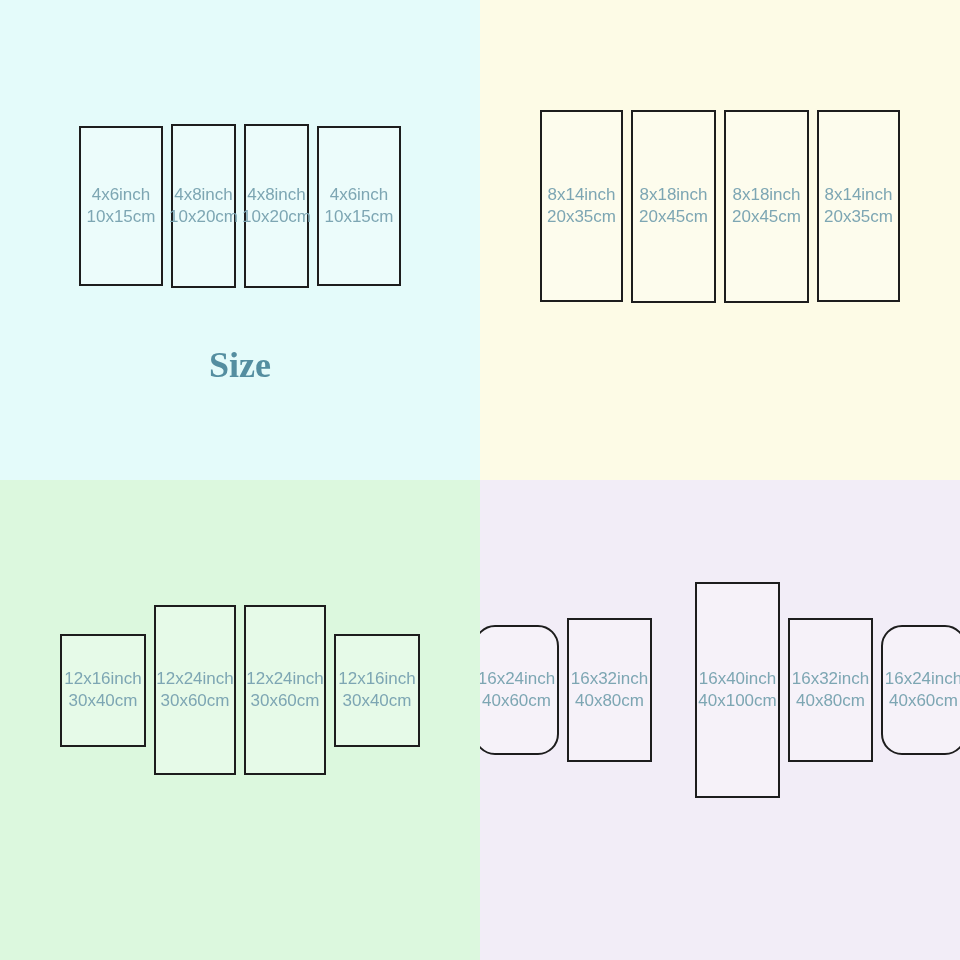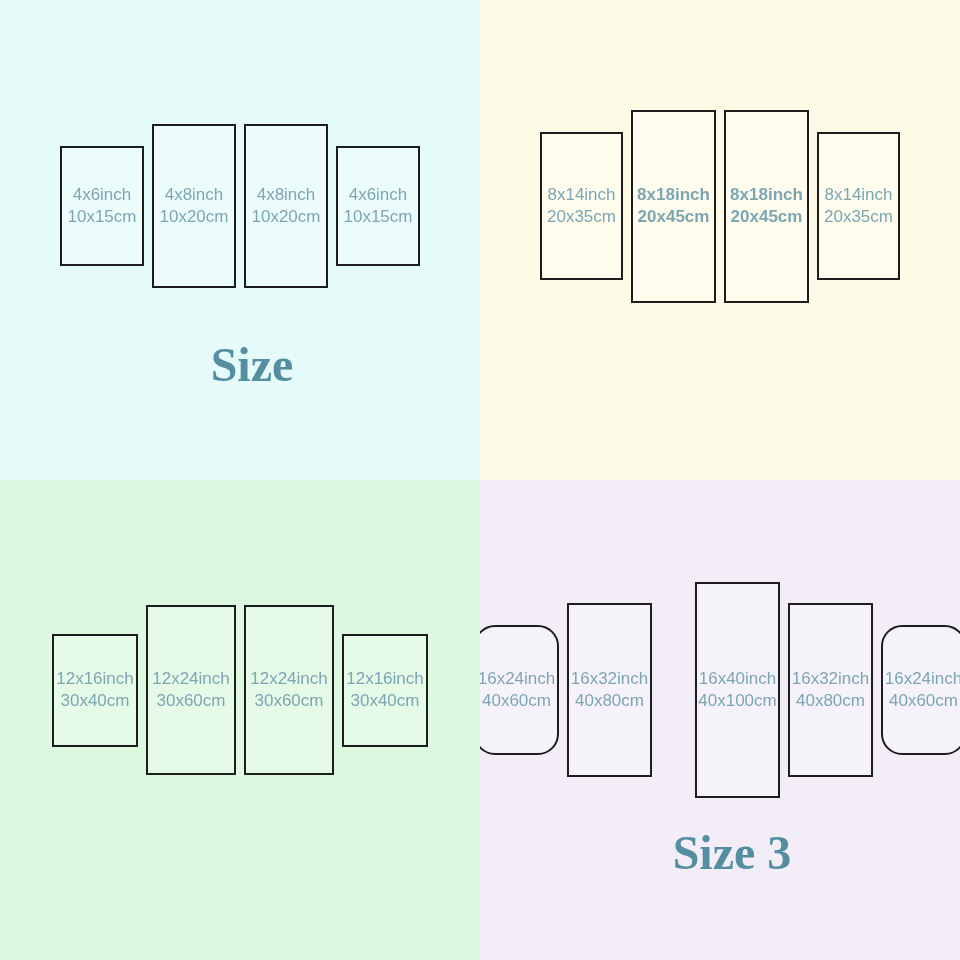--- a/index.html
+++ b/index.html
@@ -36,42 +36,42 @@
     flex: 0 0 auto;
   }
   .panel .line {
     white-space: nowrap;
     font-size: 17px; line-height: 22px;
     color: #7da6b3;
     letter-spacing: 0;
   }
 
   
-  .q1 .p-s { width: 84px; height: 120px; }
-  .q1 .p-m { width: 84px; height: 164px; }
+  .q1 .p-s { width: 84px; height: 160px; }
+  .q1 .p-m { width: 65px; height: 164px; }
   .q1 .p-l { width: 82px; height: 210px; }
 
-  .q2 .p-s { width: 83px; height: 148px; }
-  .q2 .p-m { width: 85px; height: 193px; font-weight: bold; }
+  .q2 .p-s { width: 83px; height: 192px; }
+  .q2 .p-m { width: 85px; height: 193px; }
   .q2 .p-l { width: 86px; height: 236px; }
 
   .q3 .p-s { width: 86px; height: 113px; }
-  .q3 .p-m { width: 90px; height: 170px; }
+  .q3 .p-m { width: 82px; height: 170px; }
   .q3 .p-l { width: 85px; height: 226px; }
 
   .q4 .p-s { width: 85px; height: 130px; border-radius: 21px; }
-  .q4 .p-m { width: 85px; height: 174px; }
+  .q4 .p-m { width: 85px; height: 144px; }
   .q4 .p-l { width: 85px; height: 216px; margin-left: 35px; }
 
   .quadrant-title {
-    position: absolute; left: 12px; width: 100%;
+    position: absolute; left: 0; width: 100%;
     text-align: center;
     font-family: "Liberation Serif", "DejaVu Serif", serif;
     font-weight: 700;
-    font-size: 48px; line-height: 44px;
+    font-size: 36px; line-height: 44px;
     color: #548ea0;
   }
   .q-top .quadrant-title { top: 343px; }
   .q-bottom .quadrant-title { top: 351px; }
 </style>
 </head>
 <body>
 
 <div class="sheet">
 
@@ -155,16 +155,15 @@
       </div>
       <div class="panel p-m">
         <span class="line">16x32inch</span>
         <span class="line">40x80cm</span>
       </div>
       <div class="panel p-s">
         <span class="line">16x24inch</span>
         <span class="line">40x60cm</span>
       </div>
     </div>
-    <div class="quadrant-title">Size 3</div>
   </div>
 
 </div>
 
 </body></html>

